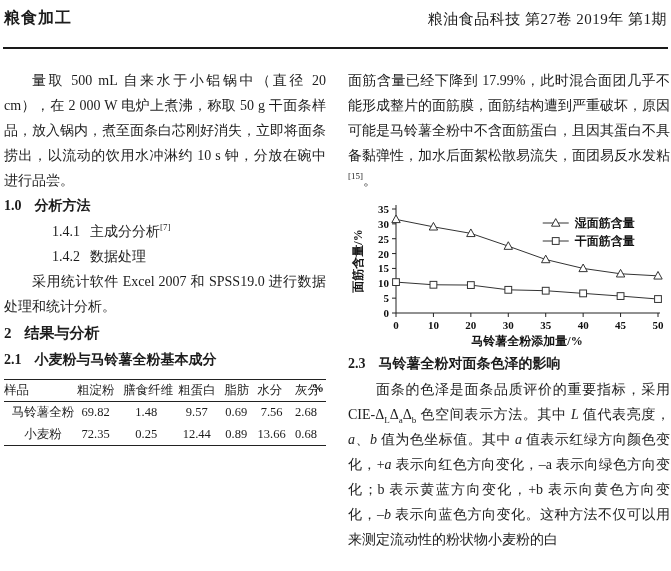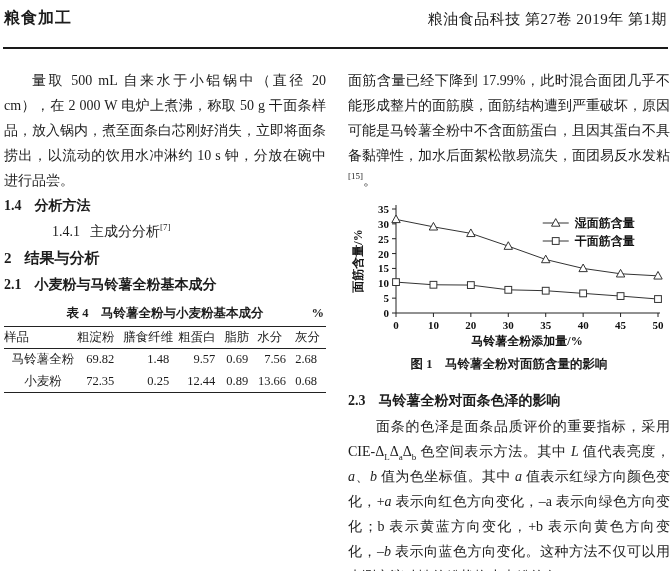--- a/index.html
+++ b/index.html
@@ -37,21 +37,21 @@
   
   .tblcap { position:relative; text-align:center; font-size:12.5px; font-weight:bold;
             margin-top:6px; line-height:18px; }
   .tblcap .unit { position:absolute; right:2px; font-weight:bold; }
   table { width:100%; border-collapse:collapse; font-size:12.5px; margin-top:4px;
           border-top:1.5px solid #222; border-bottom:1.5px solid #222; }
   thead th { font-weight:normal; text-align:left; height:22px;
              border-bottom:1px solid #222; }
   tbody td { height:22px; }
   td.lbl { text-align:center; padding-left:5px; }
-  td.num { text-align:right; padding-right:9px; }
+  td.num { text-align:center; padding-right:9px; }
   th.c1 { width:78px; } th.c2 { width:47px; } th.c3 { width:57px; }
   th.c4 { width:47px; } th.c5 { width:33px;margin-left:44px; } th.c6 { width:38px; } th.c7 { width:30px; }
 
   
   .figure { margin-top:8px; text-align:center; }
   .figure svg { display:block; margin:0 auto; }
   .figcap { font-size:12.5px; font-weight:bold; line-height:18px;
             margin-top:4px; margin-bottom:15px; }
 </style>
 </head>
@@ -63,41 +63,44 @@
     <span class="head-left">粮食加工</span>
     <span class="head-right">粮油食品科技 第27卷 2019年 第1期</span>
   </div>
 
   <div class="cols">
 
     <div class="col">
       <div class="p indent">量取 500 mL 自来水于小铝锅中（直径 20 cm），在 2 000 W 电炉上煮沸，称取 50 g 干面条样品，放入锅内，煮至面条白芯刚好消失，立即将面条捞出，以流动的饮用水冲淋约 10 s 钟，分放在碗中进行品尝。</div>
 
       <div class="h-l2">
-        <span class="h-num">1.4</span><span>分析方法</span>
+        <span class="h-num">1.0</span><span>分析方法</span>
       </div>
 
       <div class="h-l3">
         <span class="h-num">1.4.1</span><span>主成分分析</span><sup>[7]</sup>
       </div>
 
 
-
+      <div class="h-l3">
+        <span class="h-num">1.4.2</span><span>数据处理</span>
+      </div>
+
+      <div class="p indent">采用统计软件 Excel 2007 和 SPSS19.0 进行数据处理和统计分析。</div>
 
       <div class="h-l1">
         <span class="h-num">2</span><span>结果与分析</span>
       </div>
 
       <div class="h-l2">
         <span class="h-num">2.1</span><span>小麦粉与马铃薯全粉基本成分</span>
       </div>
 
 
       <div class="tblcap">
-        <span>表 4　马铃薯全粉与小麦粉基本成分</span>
         <span class="unit">%</span>
       </div>
 
       <table>
         <thead>
           <tr>
             <th class="c1">样品</th>
             <th class="c2">粗淀粉</th>
             <th class="c3">膳食纤维</th>
             <th class="c4">粗蛋白</th>
@@ -188,21 +191,20 @@
             <rect x="229.74285714285713" y="88.98857142857142" width="6.8" height="6.8" fill="#fff" stroke="#333333" stroke-width="1"></rect>
             <rect x="267.1714285714286" y="91.66285714285713" width="6.8" height="6.8" fill="#fff" stroke="#333333" stroke-width="1"></rect>
             <rect x="304.6" y="94.63428571428571" width="6.8" height="6.8" fill="#fff" stroke="#333333" stroke-width="1"></rect>
             <line x1="192.72000000000003" y1="22" x2="218.72000000000003" y2="22" stroke="#333333" stroke-width="1"></line>
             <polygon points="205.72000000000003,17.6 201.52000000000004,25.2 209.92000000000002,25.2" fill="#fff" stroke="#333333" stroke-width="1"></polygon>
             <text x="224.72000000000003" y="26" style="font:bold 12px &quot;Liberation Serif&quot;,serif;" fill="#111">湿面筋含量</text>
             <line x1="192.72000000000003" y1="40" x2="218.72000000000003" y2="40" stroke="#333333" stroke-width="1"></line>
             <rect x="202.32000000000002" y="36.6" width="6.8" height="6.8" fill="#fff" stroke="#333333" stroke-width="1"></rect>
             <text x="224.72000000000003" y="44" style="font:bold 12px &quot;Liberation Serif&quot;,serif;" fill="#111">干面筋含量</text>
           </svg>
-        <div class="figcap">图 1　马铃薯全粉对面筋含量的影响</div>
       </div>
 
       <div class="h-l2">
         <span class="h-num">2.3</span><span>马铃薯全粉对面条色泽的影响</span>
       </div>
 
       <div class="p indent"><span>面条的色泽是面条品质评价的重要指标，采用 CIE-Δ</span><sub>L</sub><span>Δ</span><sub>a</sub><span>Δ</span><sub>b</sub><span> 色空间表示方法。其中 </span><i>L</i><span> 值代表亮度，</span><i>a</i><span>、</span><i>b</i><span> 值为色坐标值。其中 </span><i>a</i><span> 值表示红绿方向颜色变化，+</span><i>a</i><span> 表示向红色方向变化，–a 表示向绿色方向变化；b 表示黄蓝方向变化，+b 表示向黄色方向变化，–</span><i>b</i><span> 表示向蓝色方向变化。这种方法不仅可以用来测定流动性的粉状物小麦粉的白</span></div>
     </div>
 
   </div>

